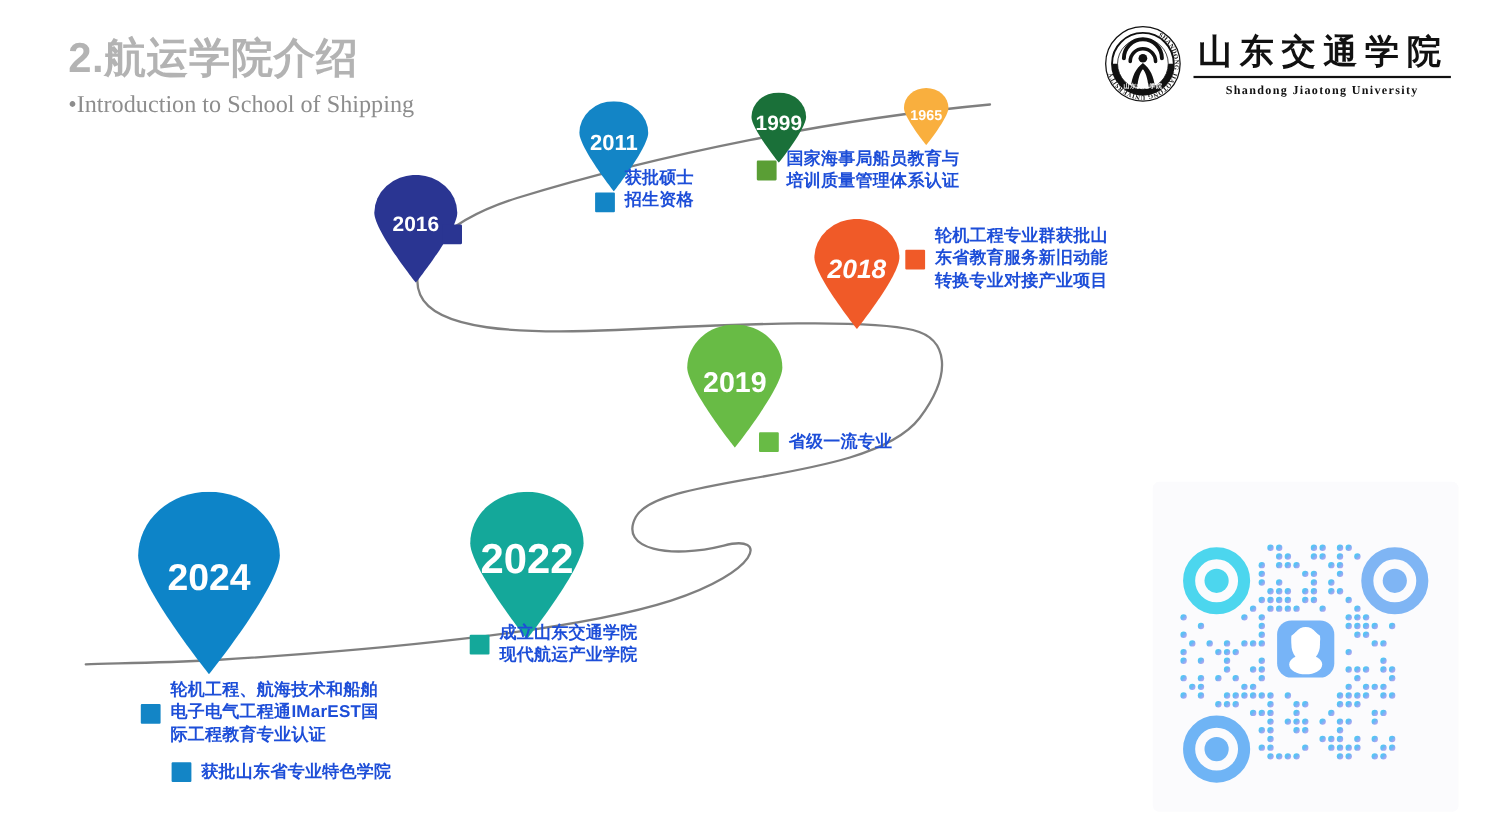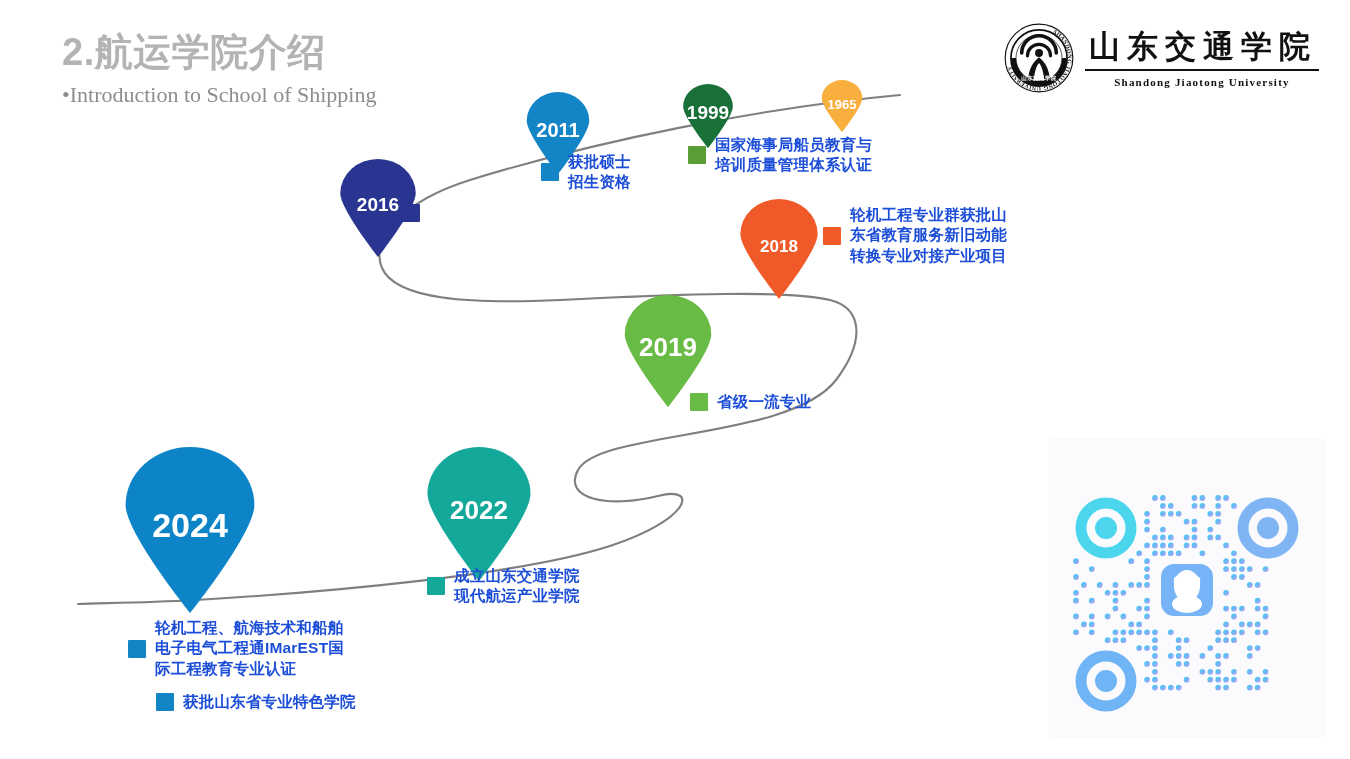--- a/index.html
+++ b/index.html
@@ -172,51 +172,51 @@
             <path d="M50,120 C50,120 4,62 4,42 A46,42 0 0,1 96,42 C96,62 50,120 50,120 Z" fill="#2a3592"></path>
           </svg>
           <span class="pin-label" style="font-size: 19px;">2016</span>
         </div>
       </div>
       <div class="pin" style="left: 737px; top: 199px; width: 84px; height: 100px;">
         <div class="pin-shape">
           <svg viewBox="0 0 100 120" preserveAspectRatio="none" style="position: absolute; left: 0px; top: 0px; width: 100%; height: 100%;">
             <path d="M50,120 C50,120 4,62 4,42 A46,42 0 0,1 96,42 C96,62 50,120 50,120 Z" fill="#f05a28"></path>
           </svg>
-          <span class="pin-label" style="font-size: 17px;">2018</span>
+          <span class="pin-label" style="font-size: 24px; font-style: italic;">2018</span>
         </div>
       </div>
       <div class="pin" style="left: 621px; top: 295px; width: 94px; height: 112px; text-align: right;">
         <div class="pin-shape">
           <svg viewBox="0 0 100 120" preserveAspectRatio="none" style="position: absolute; left: 0px; top: 0px; width: 100%; height: 100%;">
             <path d="M50,120 C50,120 4,62 4,42 A46,42 0 0,1 96,42 C96,62 50,120 50,120 Z" fill="#68bb45"></path>
           </svg>
           <span class="pin-label" style="font-size: 26px;">2019</span>
         </div>
       </div>
       <div class="pin" style="left: 423px; top: 447px; width: 112px; height: 134px;">
         <div class="pin-shape">
           <svg viewBox="0 0 100 120" preserveAspectRatio="none" style="position: absolute; left: 0px; top: 0px; width: 100%; height: 100%;">
             <path d="M50,120 C50,120 4,62 4,42 A46,42 0 0,1 96,42 C96,62 50,120 50,120 Z" fill="#14a89a"></path>
           </svg>
-          <span class="pin-label" style="font-size: 26px;">2022</span>
+          <span class="pin-label" style="font-size: 38px;">2022</span>
         </div>
       </div>
       <div class="pin" style="left: 120px; top: 447px; width: 140px; height: 166px;">
         <div class="pin-shape">
           <svg viewBox="0 0 100 120" preserveAspectRatio="none" style="position: absolute; left: 0px; top: 0px; width: 100%; height: 100%;">
             <path d="M50,120 C50,120 4,62 4,42 A46,42 0 0,1 96,42 C96,62 50,120 50,120 Z" fill="#0d84c8"></path>
           </svg>
           <span class="pin-label" style="font-size: 34px;">2024</span>
         </div>
       </div>
     </div>
 
   <div id="callouts-root">
-      <div class="callout" style="left: 541px; top: 152px;">
+      <div class="callout" style="left: 541px; top: 152px; align-items: flex-end;">
         <span class="callout-swatch" style="background: rgb(19, 133, 198);"></span>
         <span class="callout-text">获批硕士
 招生资格</span>
       </div>
       <div class="callout" style="left: 688px; top: 135px;">
         <span class="callout-swatch" style="background: rgb(90, 158, 53);"></span>
         <span class="callout-text">国家海事局船员教育与
 培训质量管理体系认证</span>
       </div>
       <div class="callout" style="left: 402px; top: 204px;">

